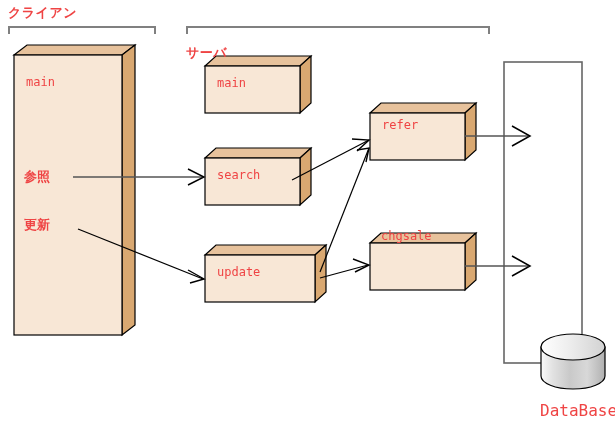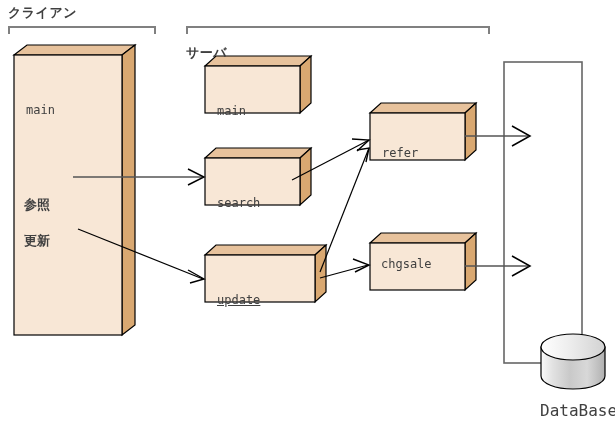--- a/index.html
+++ b/index.html
@@ -17,37 +17,35 @@
   }
   #canvas {
     position: absolute;
     left: 0; top: 0;
     width: 615px;
     height: 425px;
   }
   .lbl {
     position: absolute;
     white-space: nowrap;
-    color: #404040;
+    color: #ef4444;
     font-family: "DejaVu Sans", "Liberation Sans", sans-serif;
   }
   .group-label {
     font-size: 13px;
     font-weight: bold;
     letter-spacing: 0.5px;
   }
   .box-label {
     font-family: "DejaVu Sans Mono", "Liberation Mono", monospace;
     font-size: 12px;
-    margin-top: 28px;
   }
   .inner-label {
     font-size: 13px;
     font-weight: bold;
-    margin-top: 28px;
   }
   .db-label {
     font-family: "DejaVu Sans Mono", "Liberation Mono", monospace;
     font-size: 16px;
   }
   svg { display: block; }
 </style>
 </head>
 <body>
 
@@ -159,25 +157,25 @@
 </svg>
 
 <div class="lbl group-label" style="left:8px; top:4px;">クライアン</div>
 
 <div class="lbl group-label" style="left:186px; top:4px;margin-top:40px;">サーバ</div>
 
 <div class="lbl box-label" style="left:26px; top:75px;">main</div>
 
 <div class="lbl inner-label" style="left:24px; top:168px;">参照</div>
 
-<div class="lbl inner-label" style="left:24px; top:204px;">更新</div>
+<div class="lbl inner-label" style="left:24px; top:216px;">更新</div>
 
 <div class="lbl box-label" style="left:217px; top:76px;">main</div>
 
 <div class="lbl box-label" style="left:217px; top:168px;">search</div>
 
-<div class="lbl box-label" style="left:217px; top:265px;text-decoration:underline;">update</div>
+<div class="lbl box-label" style="left:217px; top:265px;">update</div>
 
 <div class="lbl box-label" style="left:382px; top:118px;">refer</div>
 
 <div class="lbl box-label" style="left:381px; top:229px;">chgsale</div>
 
 <div class="lbl db-label" style="left:540px; top:401px;">DataBase</div>
 
 </body></html>

